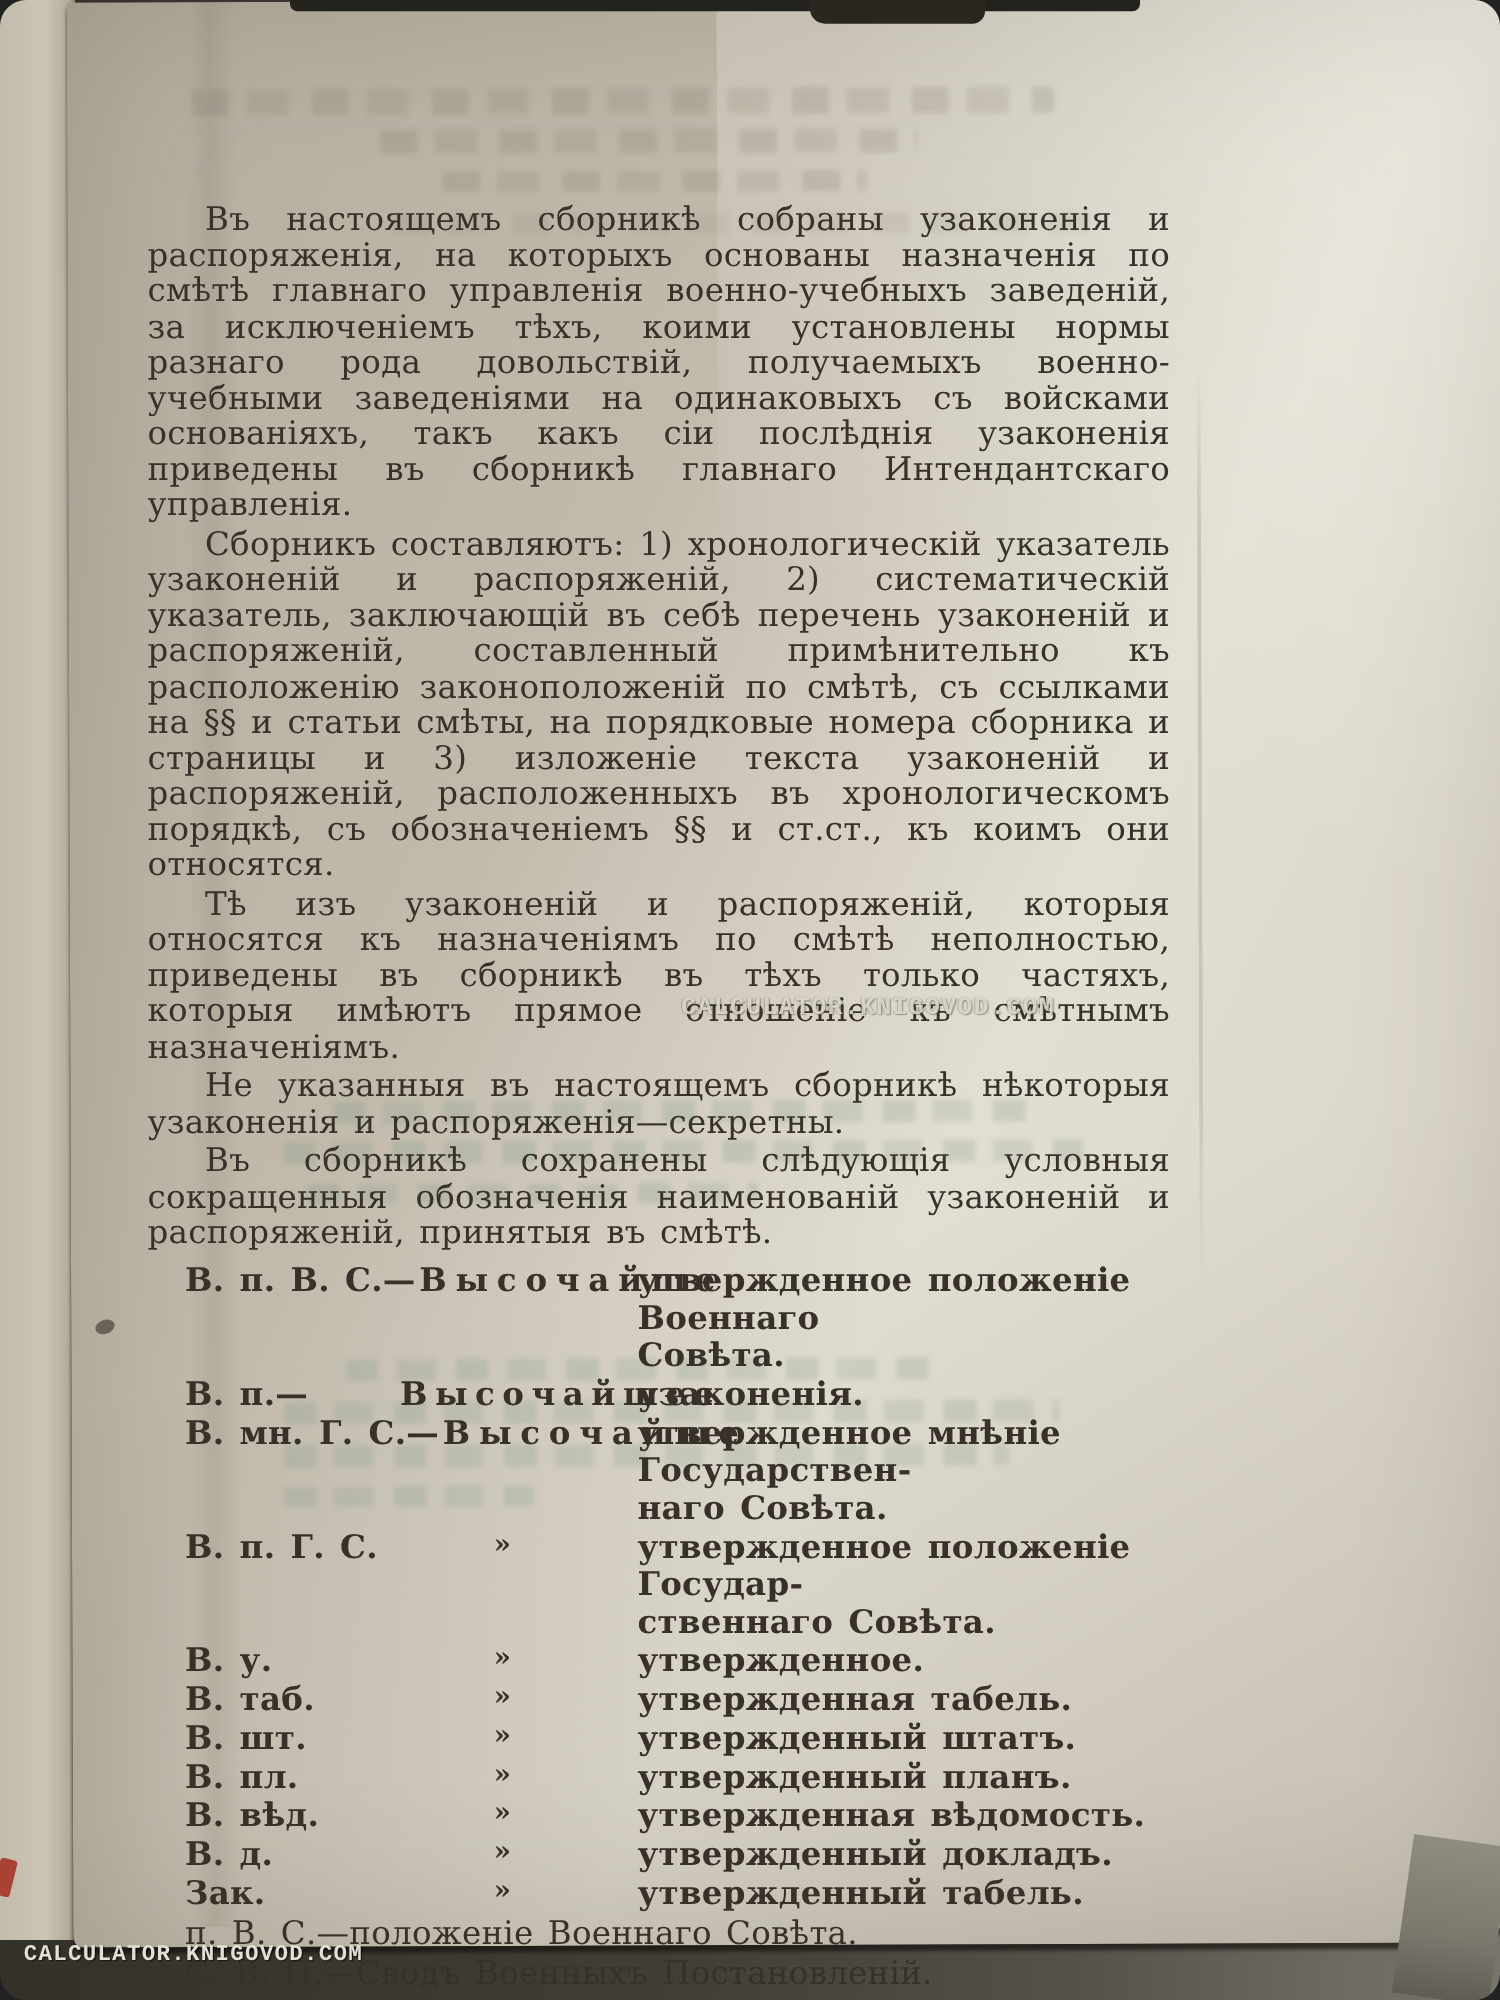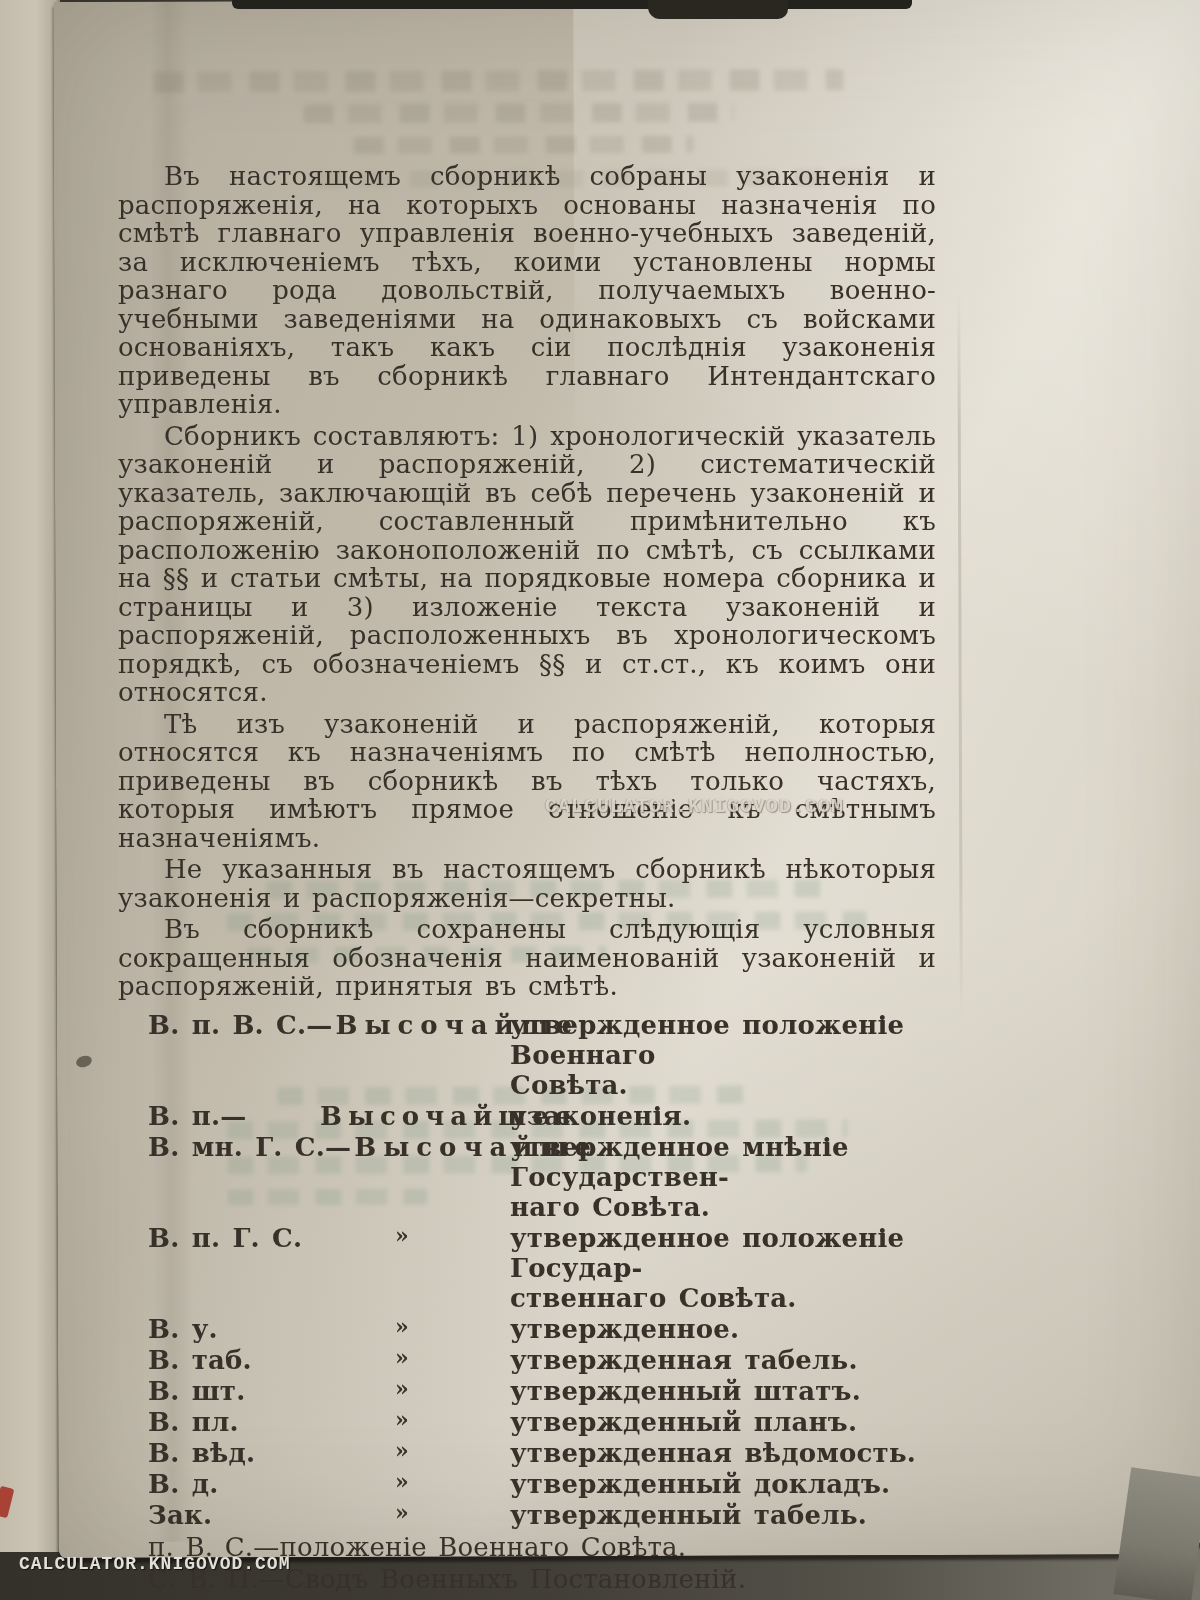--- a/index.html
+++ b/index.html
@@ -1,19 +1,20 @@
 <!DOCTYPE html>
 <html><head>
 <meta charset="utf-8">
 <style>
   html,body{margin:0;padding:0;background:#222;}
   #photo{
     position:relative;width:1200px;height:1600px;overflow:hidden;
     font-family:"DejaVu Serif", serif;
     background:linear-gradient(90deg,#34312b 0%,#413e37 45%,#55524a 72%,#6e6b62 90%,#77746a 100%);
+    border-radius:21px;
   }
   
   .edge-strip{
     position:absolute;left:0;top:0;width:60px;height:1552px;
     background:linear-gradient(90deg,#c3bcad 0%,#cbc4b5 60%,#b3ac9d 92%,#8a8375 100%);
   }
   
   .page{
     position:absolute;left:56px;top:0;width:1160px;height:1556px;
     background:

